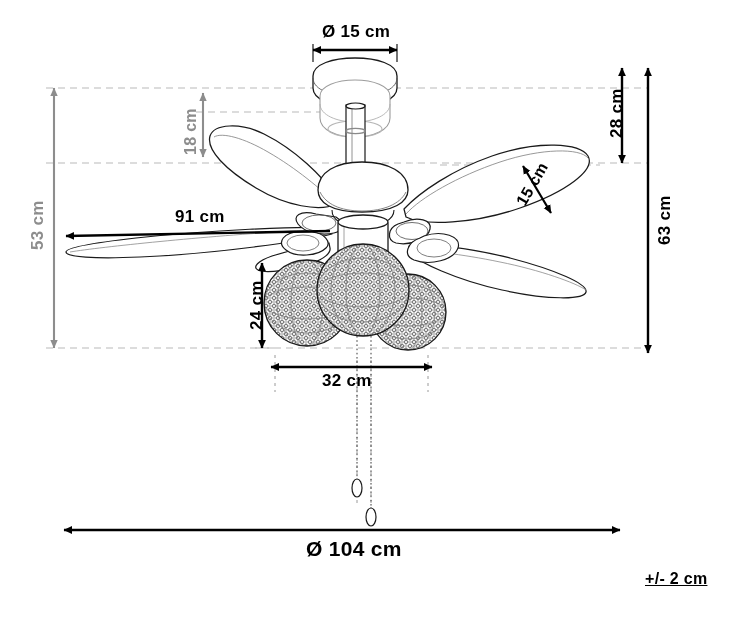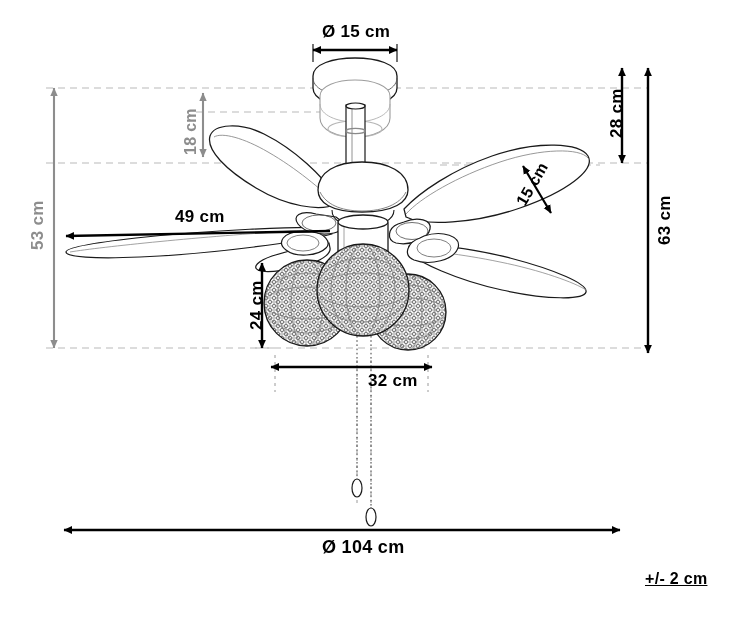--- a/index.html
+++ b/index.html
@@ -195,29 +195,29 @@
       <line x1="397" y1="44" x2="397" y2="62"></line>
     </g>
   </svg>
 
   <div class="dimlabel" style="left:322px;top:22px;font-size:17px;">Ø 15 cm</div>
 
   <div class="dimlabel gray rot90" style="left:182px;top:155px;font-size:16px;">18 cm</div>
 
   <div class="dimlabel gray rot90" style="left:28px;top:250px;font-size:17px;">53 cm</div>
 
-  <div class="dimlabel" style="left:175px;top:207px;font-size:17px;">49 cm</div>
+  <div class="dimlabel" style="left:175px;top:207px;font-size:17px;">91 cm</div>
 
   <div class="dimlabel rot120" style="left:513px;top:200px;font-size:16px;">15 cm</div>
 
   <div class="dimlabel rot90" style="left:607px;top:138px;font-size:17px;">28 cm</div>
 
   <div class="dimlabel rot90" style="left:655px;top:245px;font-size:17px;">63 cm</div>
 
   <div class="dimlabel rot90" style="left:247px;top:330px;font-size:17px;">24 cm</div>
 
-  <div class="dimlabel" style="left:322px;top:371px;font-size:17px;margin-left:46px;">32 cm</div>
-
-  <div class="dimlabel" style="left:322px;top:537px;font-size:18px;">Ø 104 cm</div>
+  <div class="dimlabel" style="left:322px;top:371px;font-size:17px;">32 cm</div>
+
+  <div class="dimlabel" style="left:306px;top:537px;font-size:21px;">Ø 104 cm</div>
 
   <div class="dimlabel" style="left:645px;top:570px;font-size:16px;text-decoration:underline;">+/- 2 cm</div>
 
 </div>
 
 </body></html>

